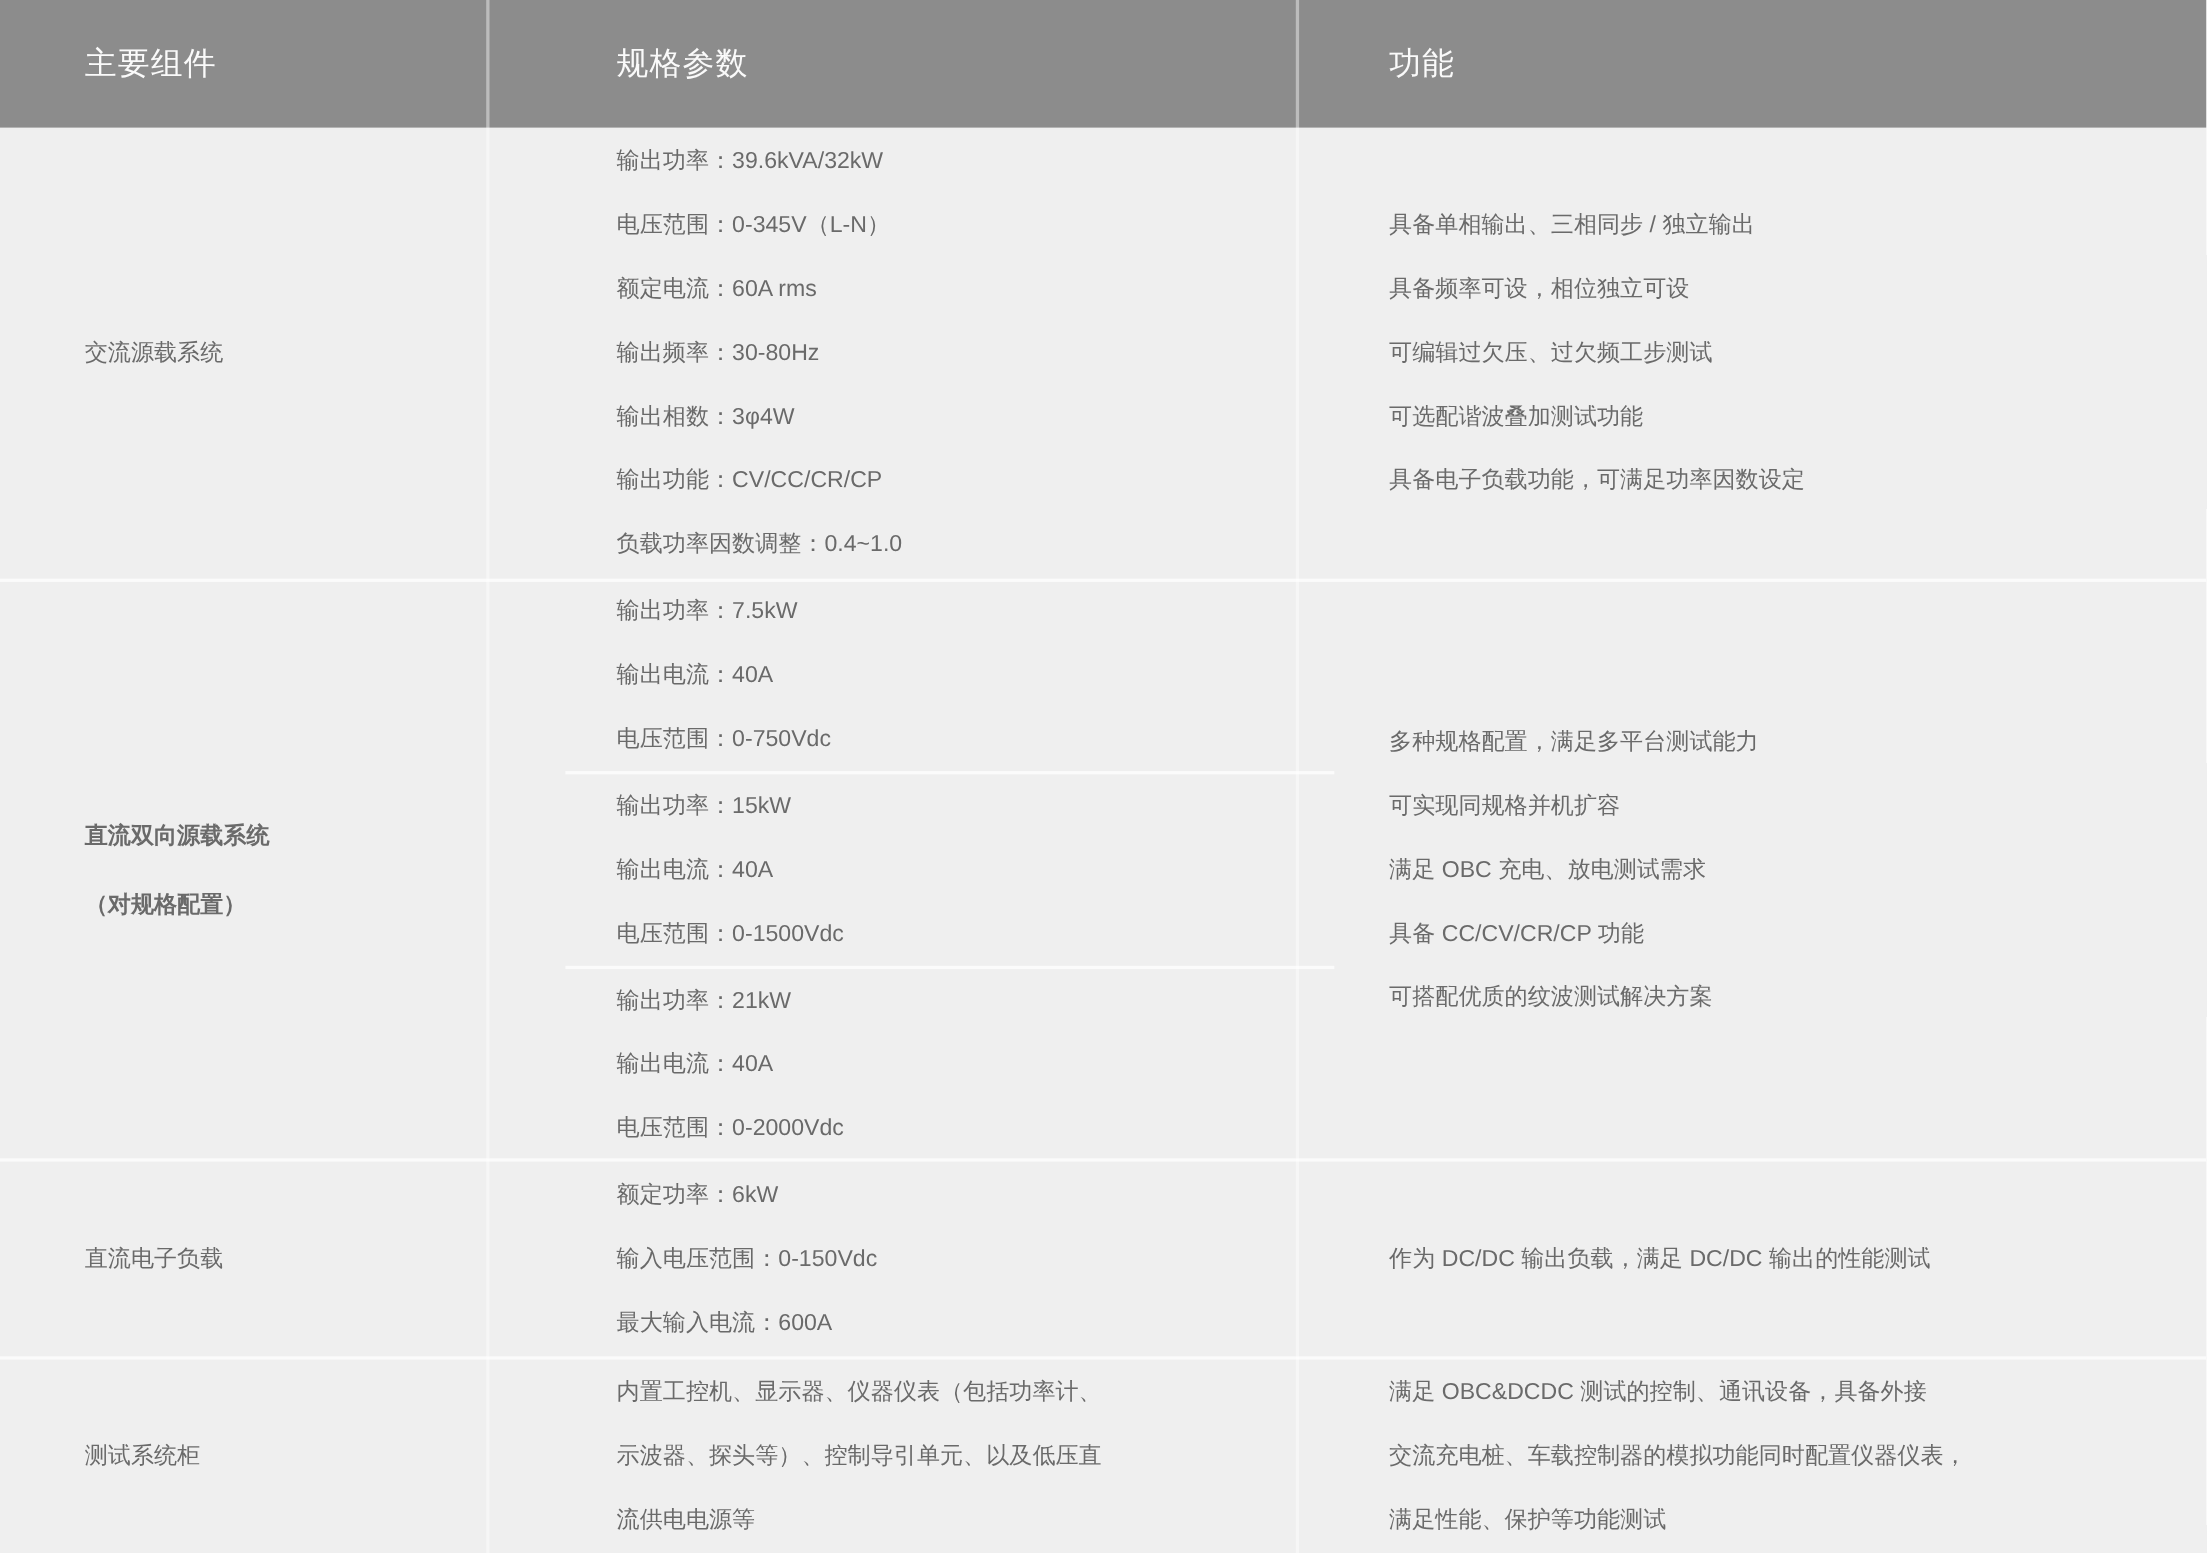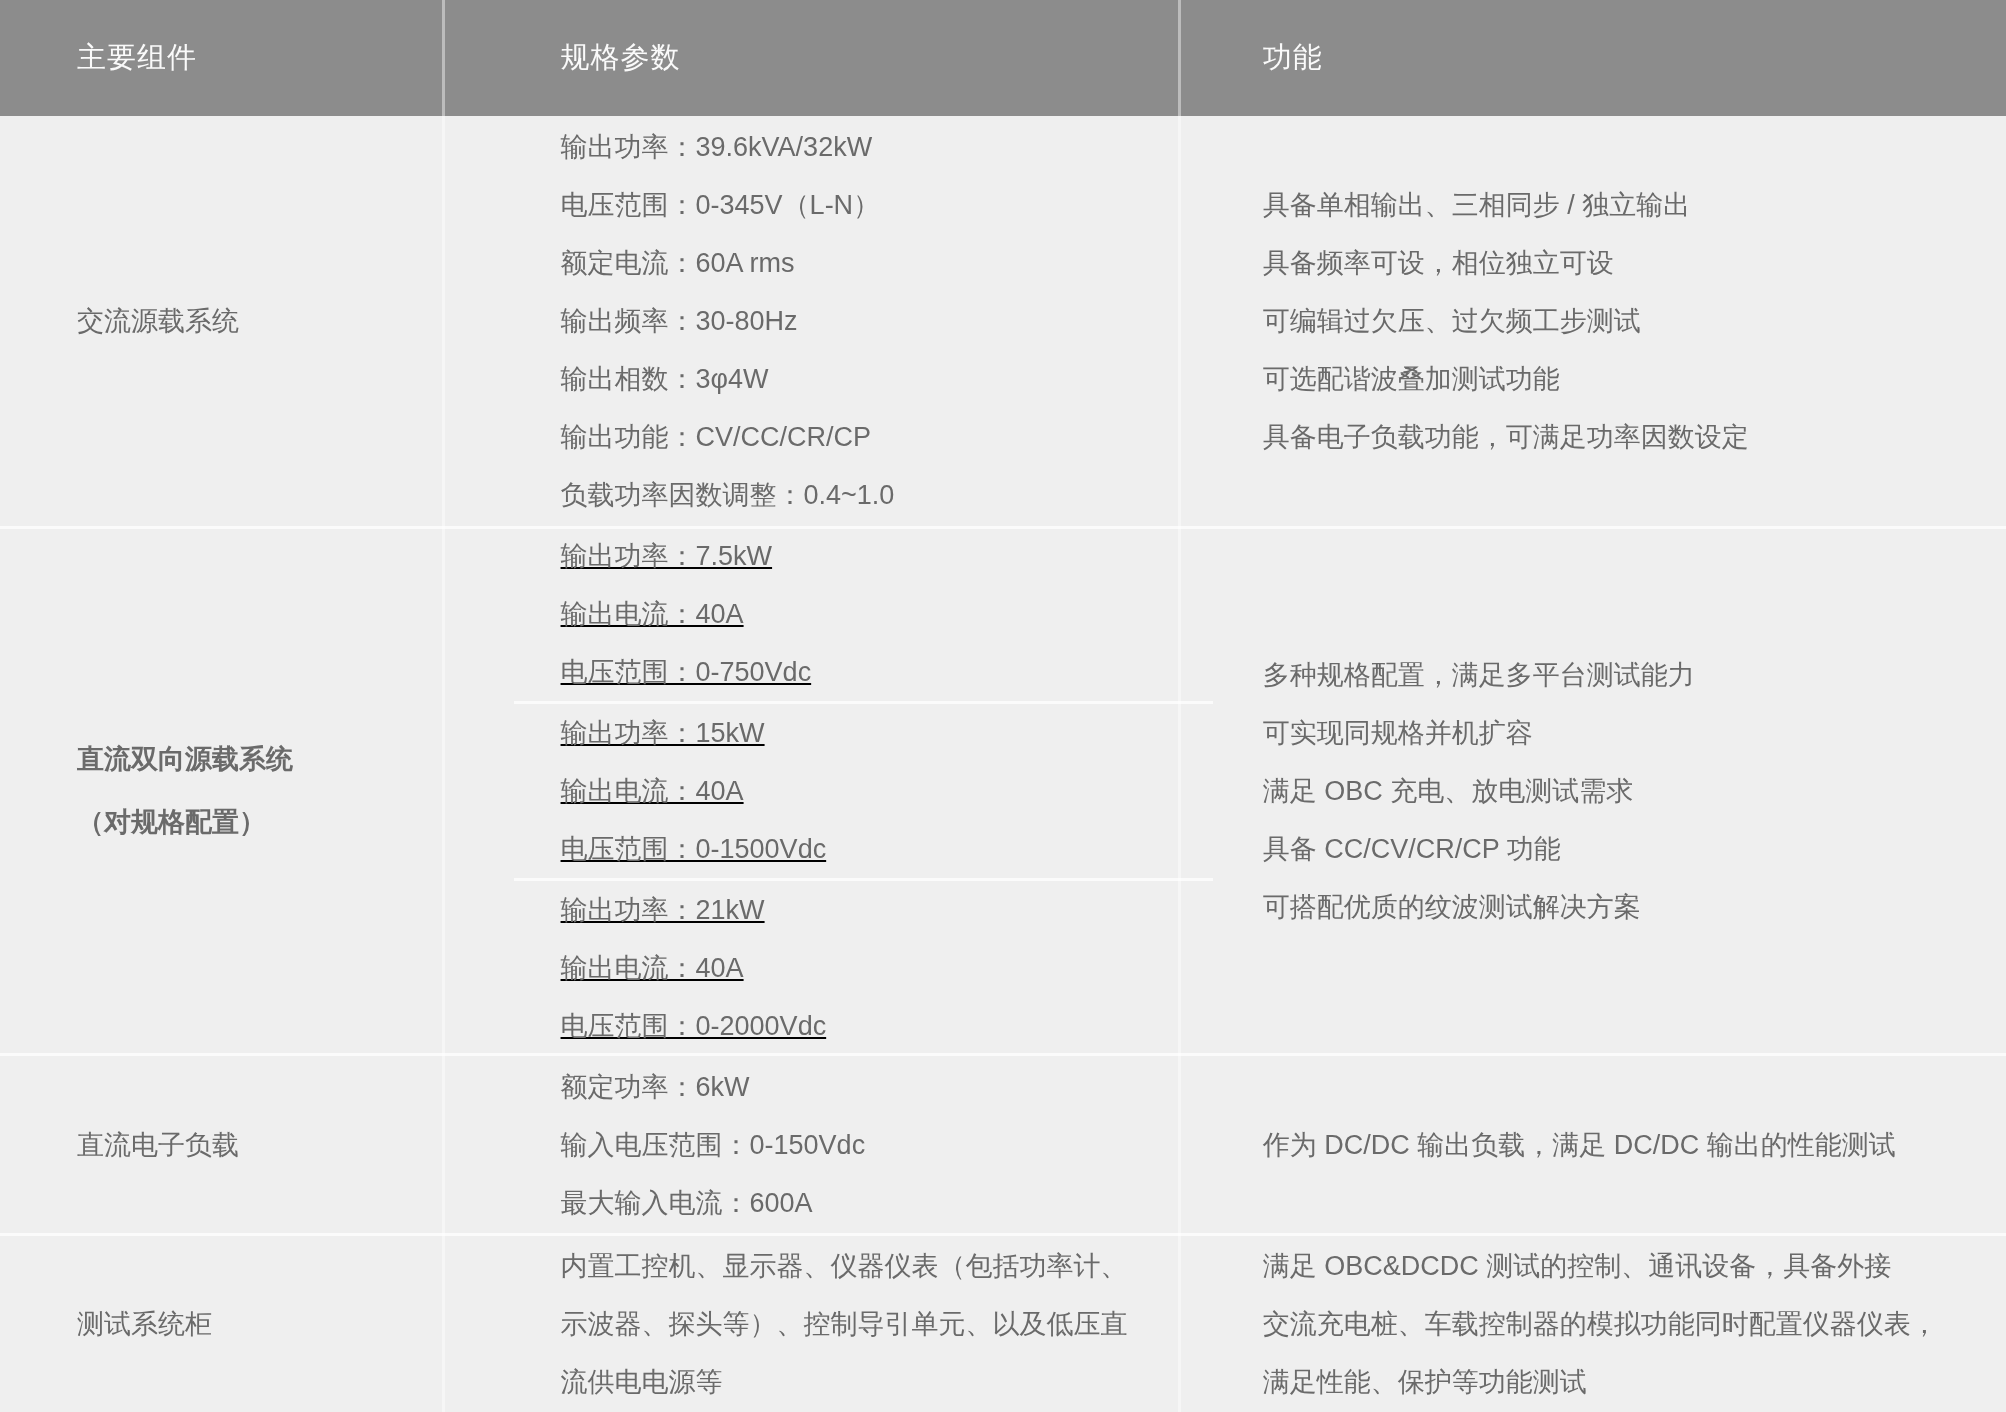--- a/index.html
+++ b/index.html
@@ -32,28 +32,28 @@
   .c2{ width:732px; }
   .c3{ width:828px; padding-left:50px;border-radius:11px; }
 
   .hline{
     font-size:29px; color:var(--header-text,#fafafa);
     letter-spacing:1px; white-space:nowrap;
   }
   .c2 .hline{ padding-left:47px; }
 
   .ln{
-    font-size:27px; color:var(--body-text,#6a6a6a);
+    font-size:21px; color:var(--body-text,#6a6a6a);
     line-height:58px; white-space:nowrap;
   }
   .c2 .ln{ padding-left:47px; }
   .comp-ln{ line-height:63px;font-weight:bold; }
 
   .grp{
-    flex:1 1 0; display:flex; flex-direction:column; justify-content:flex-start;text-decoration:underline;
+    flex:1 1 0; display:flex; flex-direction:column; justify-content:flex-start;
   }
   .grp + .grp{ border-top:3px solid var(--divider,#fbfbfb); }
 
   .vline{
     position:absolute; top:0; bottom:0; width:3px;
     background:rgba(255,255,255,0.42);
     z-index:5;
   }
   .vline-1{ left:442px; }
   .vline-2{ left:1178px; }

